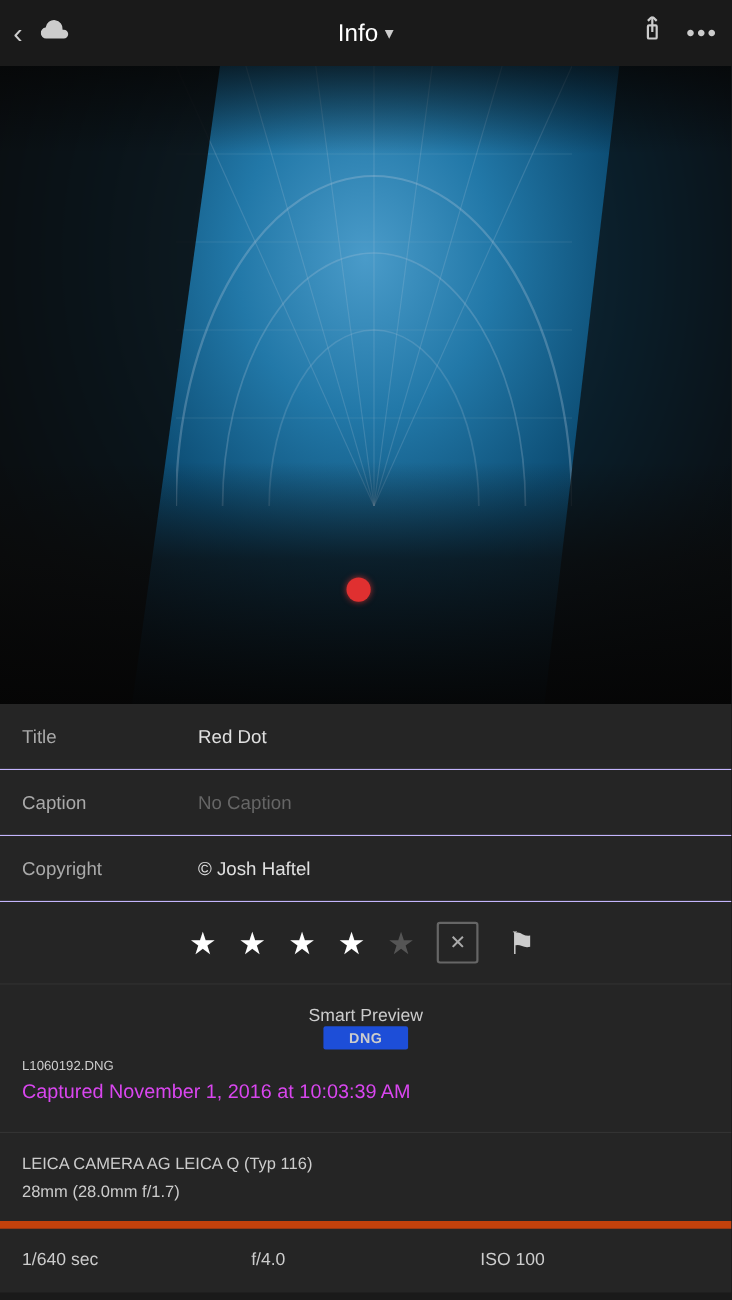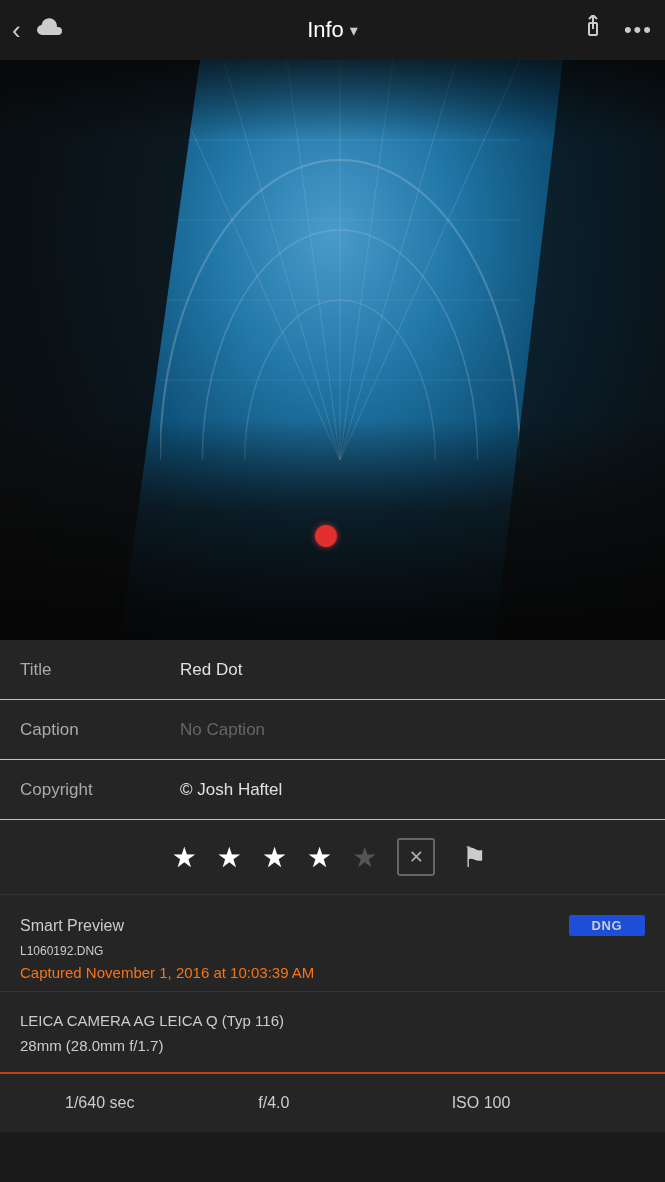--- a/index.html
+++ b/index.html
@@ -218,49 +218,50 @@
     
     .meta-section {
       padding: 20px 20px 10px 20px;
       border-bottom: 1px solid #333;
     }
     .smart-preview-row {
       display: flex;
       align-items: center;
       justify-content: space-between;
       margin-bottom: 8px;
+      flex-direction: column;
     }
     .smart-preview-label {
       font-size: 16px;
       color: #ccc;
     }
     .dng-badge {
       background: #1d4ed8;
       color: #ccc;
       font-size: 13px;
       font-weight: bold;
       padding: 3px 23px;
       border-radius: 2px;
       letter-spacing: 0.5px;
     }
     .meta-filename {
       font-size: 12px;
       color: #ccc;
       margin-bottom: 6px;
     }
     .meta-captured {
-      font-size: 15px;
-      color: #f97316;
-      margin-bottom: 0;
+      font-size: 18px;
+      color: #d946ef;
+      margin-bottom: 16px;
     }
 
     
     .camera-section {
       padding: 20px 36px 10px 20px;
-      border-bottom: 2px solid #c2410c;
+      border-bottom: 7px solid #c2410c;
     }
     .camera-model {
       font-size: 15px;
       color: #ccc;
       margin-bottom: 8px;
     }
     .camera-lens {
       font-size: 15px;
       color: #ccc;
       margin-bottom: 8px;
@@ -270,21 +271,20 @@
       color: #ccc;
       margin-bottom: 0;
     }
 
     
     .exposure-row {
       display: flex;
       align-items: center;
       padding: 20px 20px;
       gap: 0;
-      margin-left: 45px;
     }
     .exp-item {
       flex: 1;
       font-size: 16px;
       color: #ccc;
     }
   </style>
 </head>
 <body>
 

